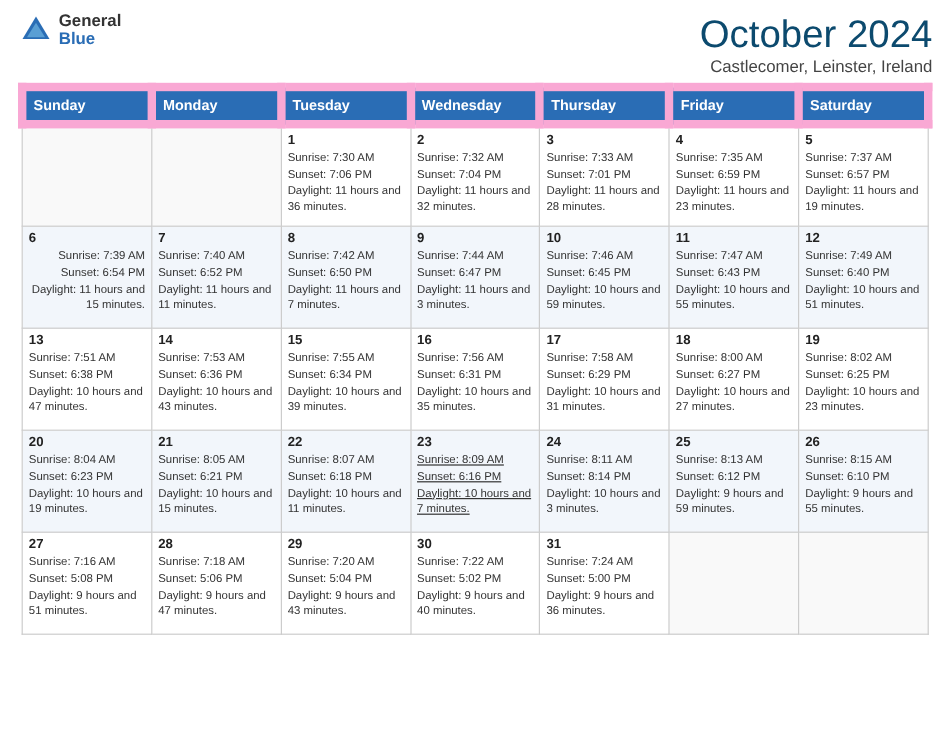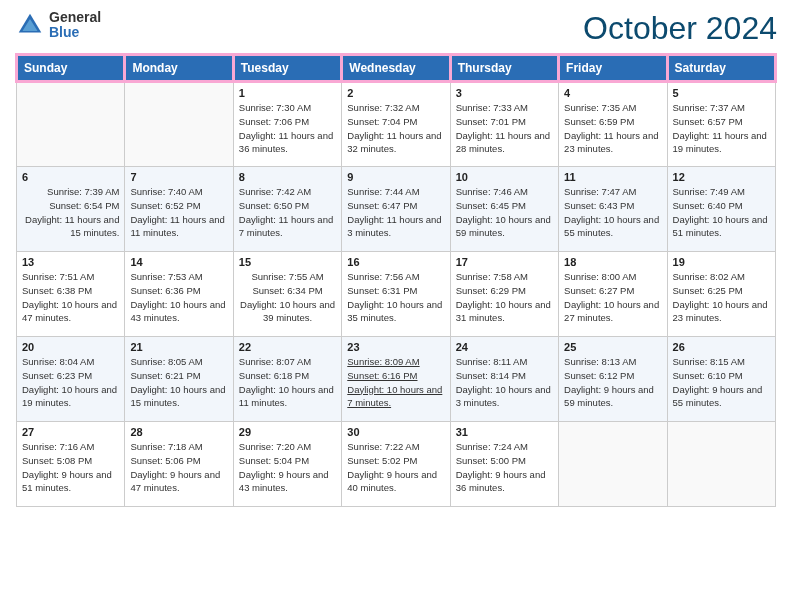--- a/index.html
+++ b/index.html
@@ -62,21 +62,21 @@
       width: 100%;
       border-collapse: collapse;
       table-layout: fixed;
     }
     .calendar th {
       background-color: #2a6db5;
       color: #fff;
       text-align: left;
       padding: 5px 6px;
       font-size: 12px;
-      border: 3px solid #f9a8d4;
+      border: 7px solid #f9a8d4;
     }
     .calendar td {
       border: 1px solid #ccc;
       vertical-align: top;
       padding: 4px 5px;
       font-size: 10px;
       color: #333;
       height: 85px;
     }
     .calendar td.empty {
@@ -108,20 +108,21 @@
         <polygon points="20,5 35,30 5,30" fill="#2a6db5"></polygon>
         <polygon points="20,12 30,28 10,28" fill="#5a9fd4"></polygon>
       </svg>
       <div class="logo-text">
         <span class="logo-general">General</span>
         <span class="logo-blue">Blue</span>
       </div>
     </div>
     <div class="title-block">
       <div class="title-month">October 2024</div>
+      <div class="title-location">Castlecomer, Leinster, Ireland</div>
     </div>
   </div>
 
   <table class="calendar">
     <thead>
       <tr>
         <th>Sunday</th>
         <th>Monday</th>
         <th>Tuesday</th>
         <th>Wednesday</th>
@@ -217,21 +218,21 @@
 Daylight: 10 hours and 47 minutes.</div>
           </td>
           <td>
             <span class="day-num">14</span>
             <div class="day-info" style="white-space: pre-line;">Sunrise: 7:53 AM
 Sunset: 6:36 PM
 Daylight: 10 hours and 43 minutes.</div>
           </td>
           <td>
             <span class="day-num">15</span>
-            <div class="day-info" style="white-space: pre-line; text-align: center;">Sunrise: 7:55 AM
+            <div class="day-info" style="white-space: pre-line;">Sunrise: 7:55 AM
 Sunset: 6:34 PM
 Daylight: 10 hours and 39 minutes.</div>
           </td>
           <td>
             <span class="day-num">16</span>
             <div class="day-info" style="white-space: pre-line;">Sunrise: 7:56 AM
 Sunset: 6:31 PM
 Daylight: 10 hours and 35 minutes.</div>
           </td>
           <td>

